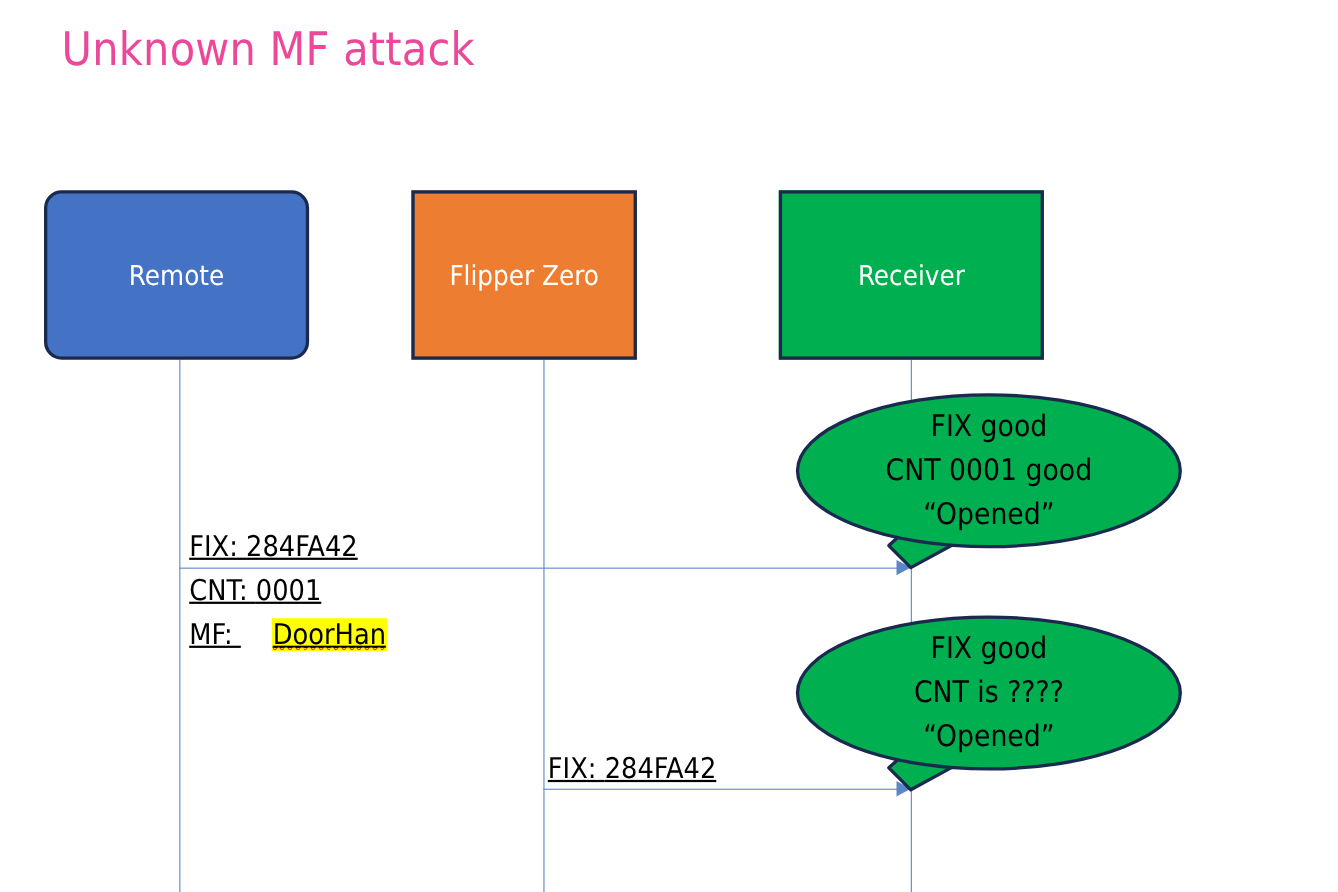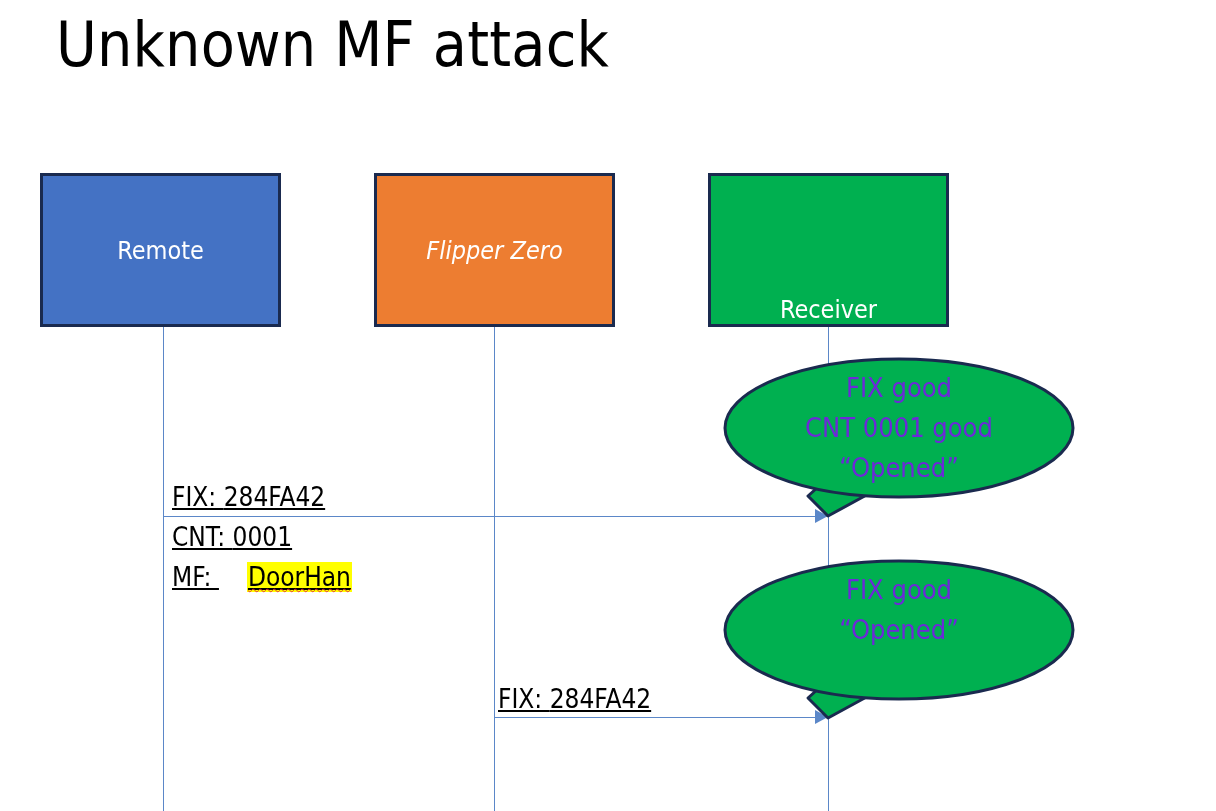--- a/index.html
+++ b/index.html
@@ -14,25 +14,25 @@
     background: #ffffff;
     overflow: hidden;
     font-family: "Liberation Sans", sans-serif;
   }
 
   
   #slide-title {
     position: absolute;
     left: 56px;
     top: 6px;
-    font-size: 62px;
+    font-size: 42px;
     line-height: 78px;
     font-weight: 300;
     letter-spacing: 0.2px;
-    color: #000000;
+    color: #ec4899;
     white-space: nowrap;
     font-family: "DejaVu Sans Condensed", "Liberation Sans", sans-serif;
     font-stretch: condensed;
   }
 
   
   .lifeline {
     position: absolute;
     width: 1px;
     background: #5B87C8;
@@ -99,49 +99,49 @@
   
   .bubble {
     position: absolute;
   }
   .bubble svg { display: block; overflow: visible; }
   .bubble-text {
     position: absolute;
     left: 0;
     right: 0;
     text-align: center;
-    color: #6d28d9;
+    color: #000000;
     font-size: 27px;
     line-height: 40px;
     font-family: "DejaVu Sans Condensed", "Liberation Sans", sans-serif;
     font-stretch: condensed;
     pointer-events: none;
   }
   .bubble-text .line { display: block; white-space: nowrap; }
 </style>
 </head>
 <body>
 
 <div id="slide">
 
   <div id="slide-title">Unknown MF attack</div>
 
   <div class="lifeline" style="left:163px; top:327px; height:484px;"></div>
   <div class="lifeline" style="left:494px; top:327px; height:484px;"></div>
   <div class="lifeline" style="left:828px; top:327px; height:484px;"></div>
 
-  <div class="actor-box" style="left:40px; top:173px; width:241px; height:154px; background:#4472C4;">
+  <div class="actor-box" style="left:40px; top:173px; width:241px; height:154px; background:#4472C4;border-radius:16px;">
     <span class="actor-label">Remote</span>
   </div>
 
-  <div class="actor-box" style="left:374px; top:173px; width:241px; height:154px; background:#ED7D31;font-style:italic;">
+  <div class="actor-box" style="left:374px; top:173px; width:205px; height:154px; background:#ED7D31;">
     <span class="actor-label">Flipper Zero</span>
   </div>
 
-  <div class="actor-box" style="left:708px; top:173px; width:241px; height:154px; background:#00B050;align-items:flex-end;">
+  <div class="actor-box" style="left:708px; top:173px; width:241px; height:154px; background:#00B050;">
     <span class="actor-label">Receiver</span>
   </div>
 
   <div class="msg-line" style="left:163px; top:516px; width:653px;"></div>
   <div class="msg-head" style="left:815px; top:509px;"></div>
 
   <div class="msg-text" style="left:172px; top:477px;">
     <span class="line">
       <span>FIX: </span><span>284FA42</span>
     </span>
@@ -174,17 +174,18 @@
     </div>
   </div>
 
   <div class="bubble" style="left:722px; top:558px; width:354px; height:166px;">
     <svg width="354" height="166" viewBox="0 0 354 166">
       <path d="M 86 140 L 106 122 L 150 136 L 106 160 Z" fill="#00B050" stroke="#1A2A4F" stroke-width="3" stroke-linejoin="round"></path>
       <ellipse cx="177" cy="72" rx="174" ry="69" fill="#00B050" stroke="#1A2A4F" stroke-width="3"></ellipse>
     </svg>
     <div class="bubble-text" style="top:12px;">
       <span class="line">FIX good</span>
+      <span class="line">CNT is ????</span>
       <span class="line">“Opened”</span>
     </div>
   </div>
 
 </div>
 
 </body></html>

